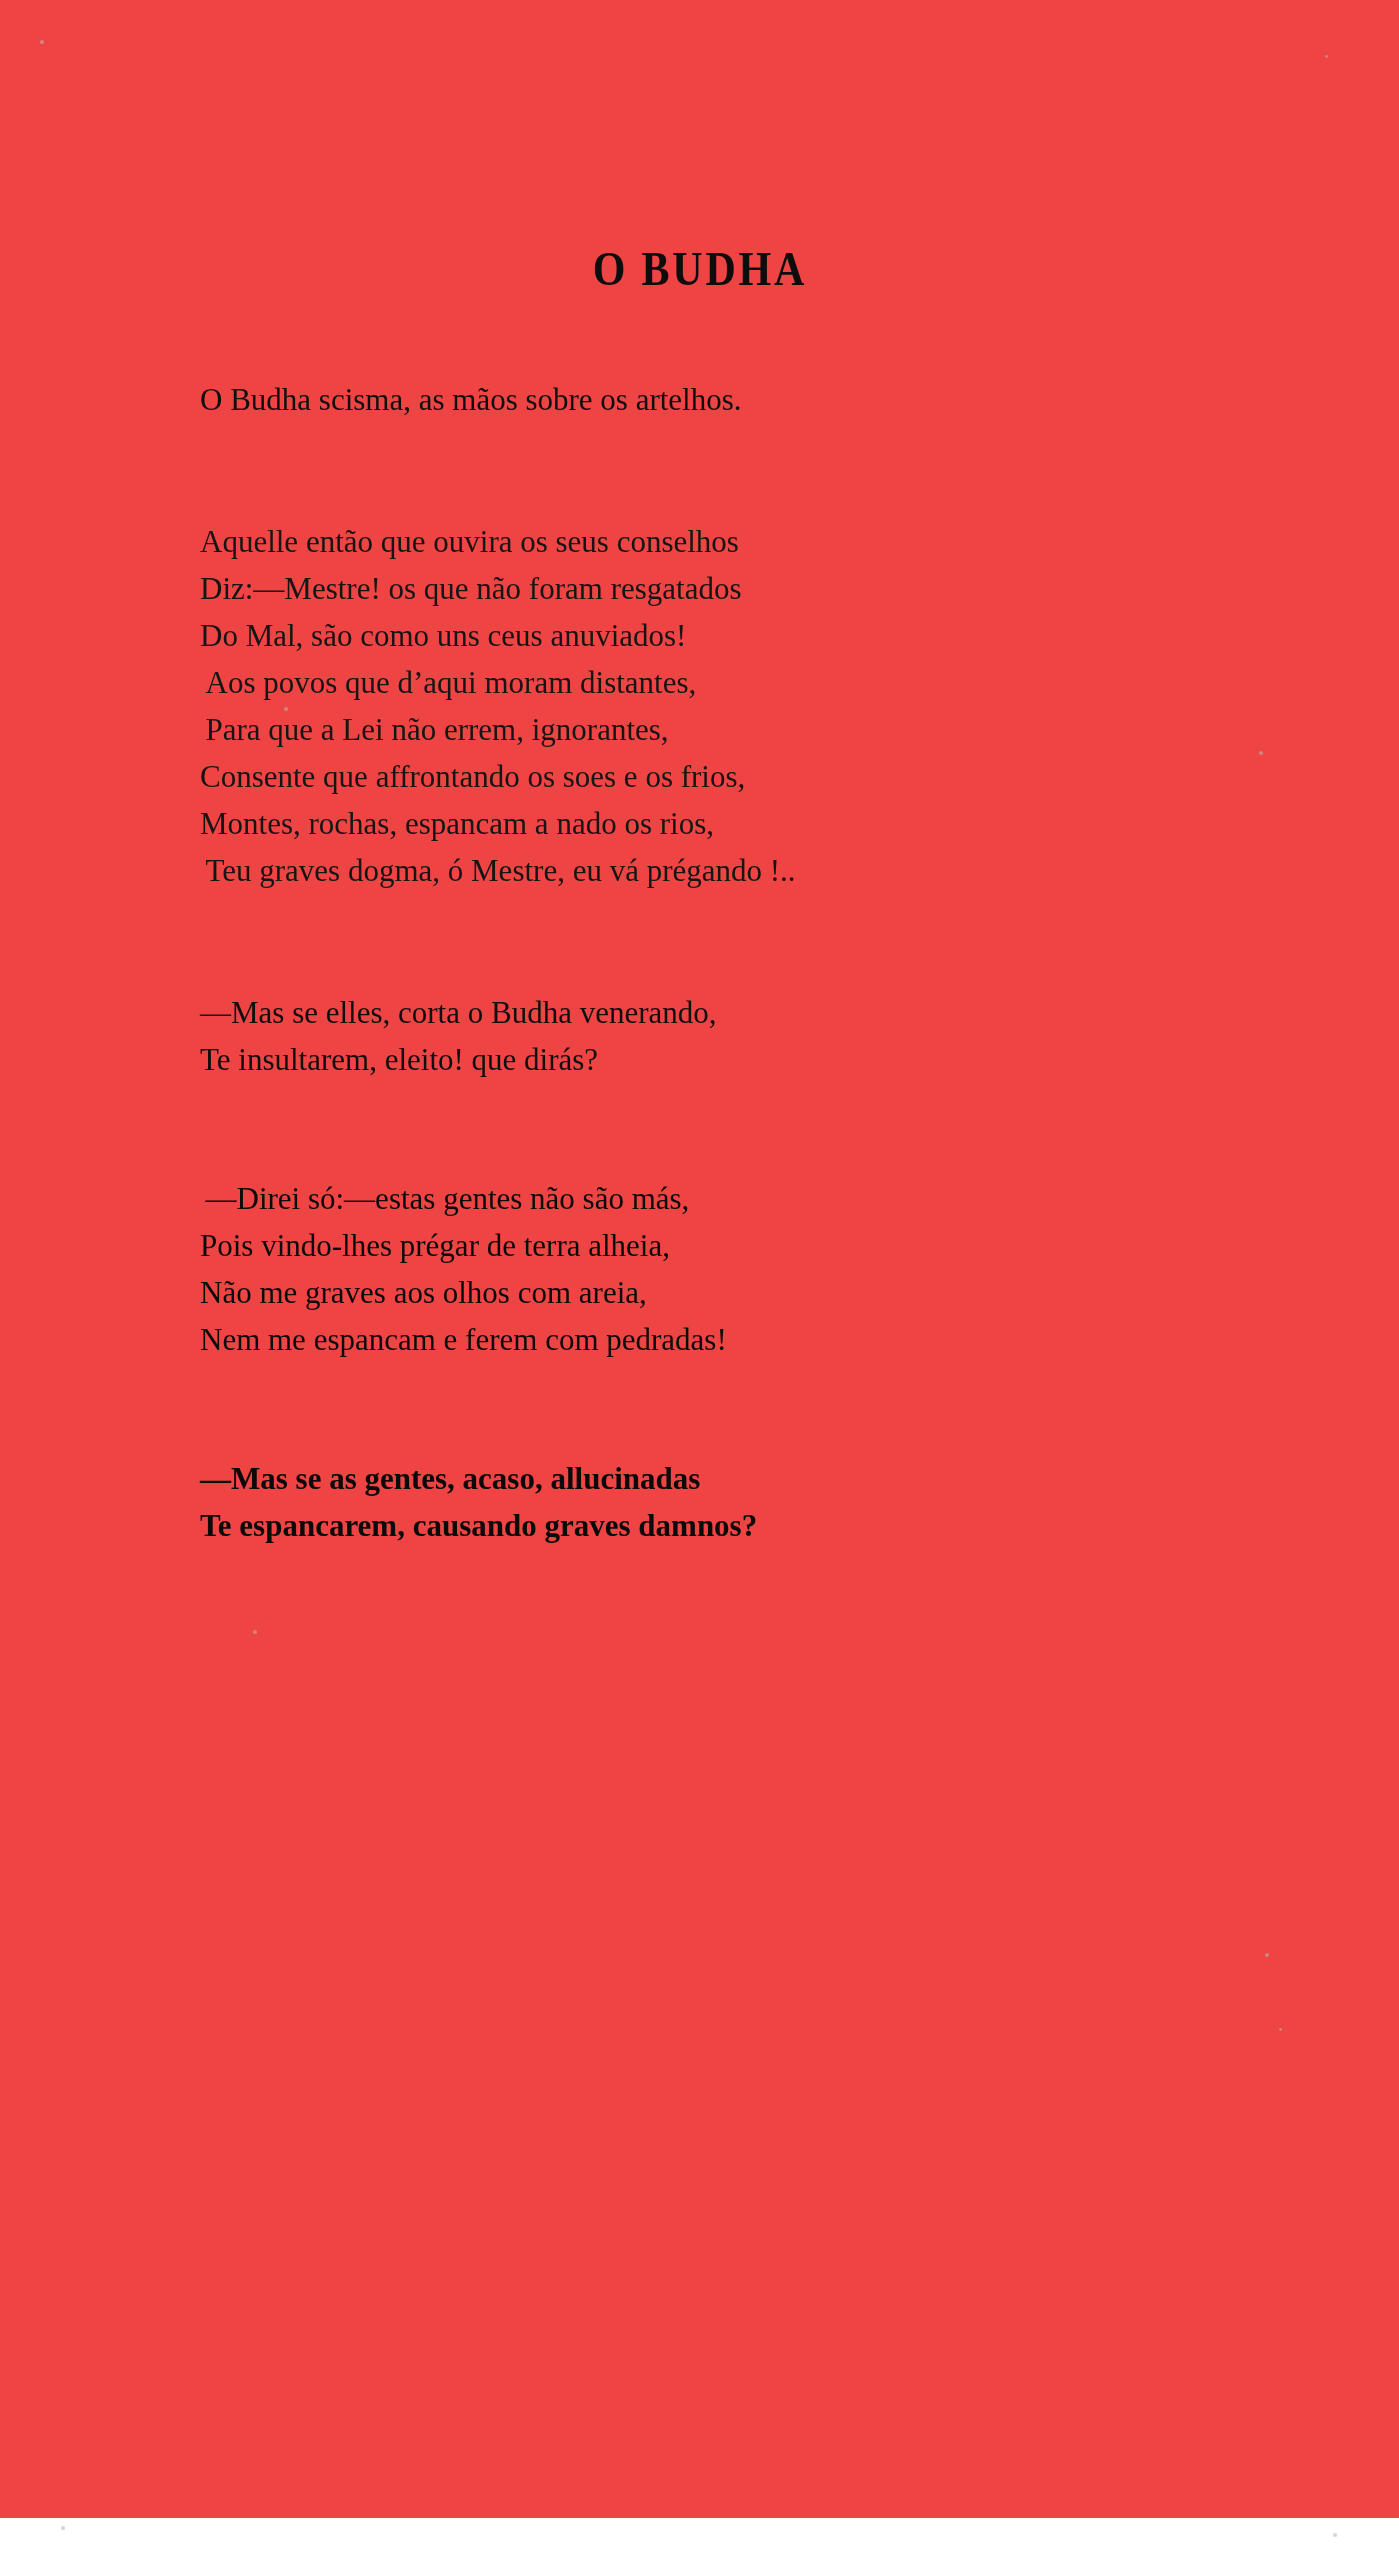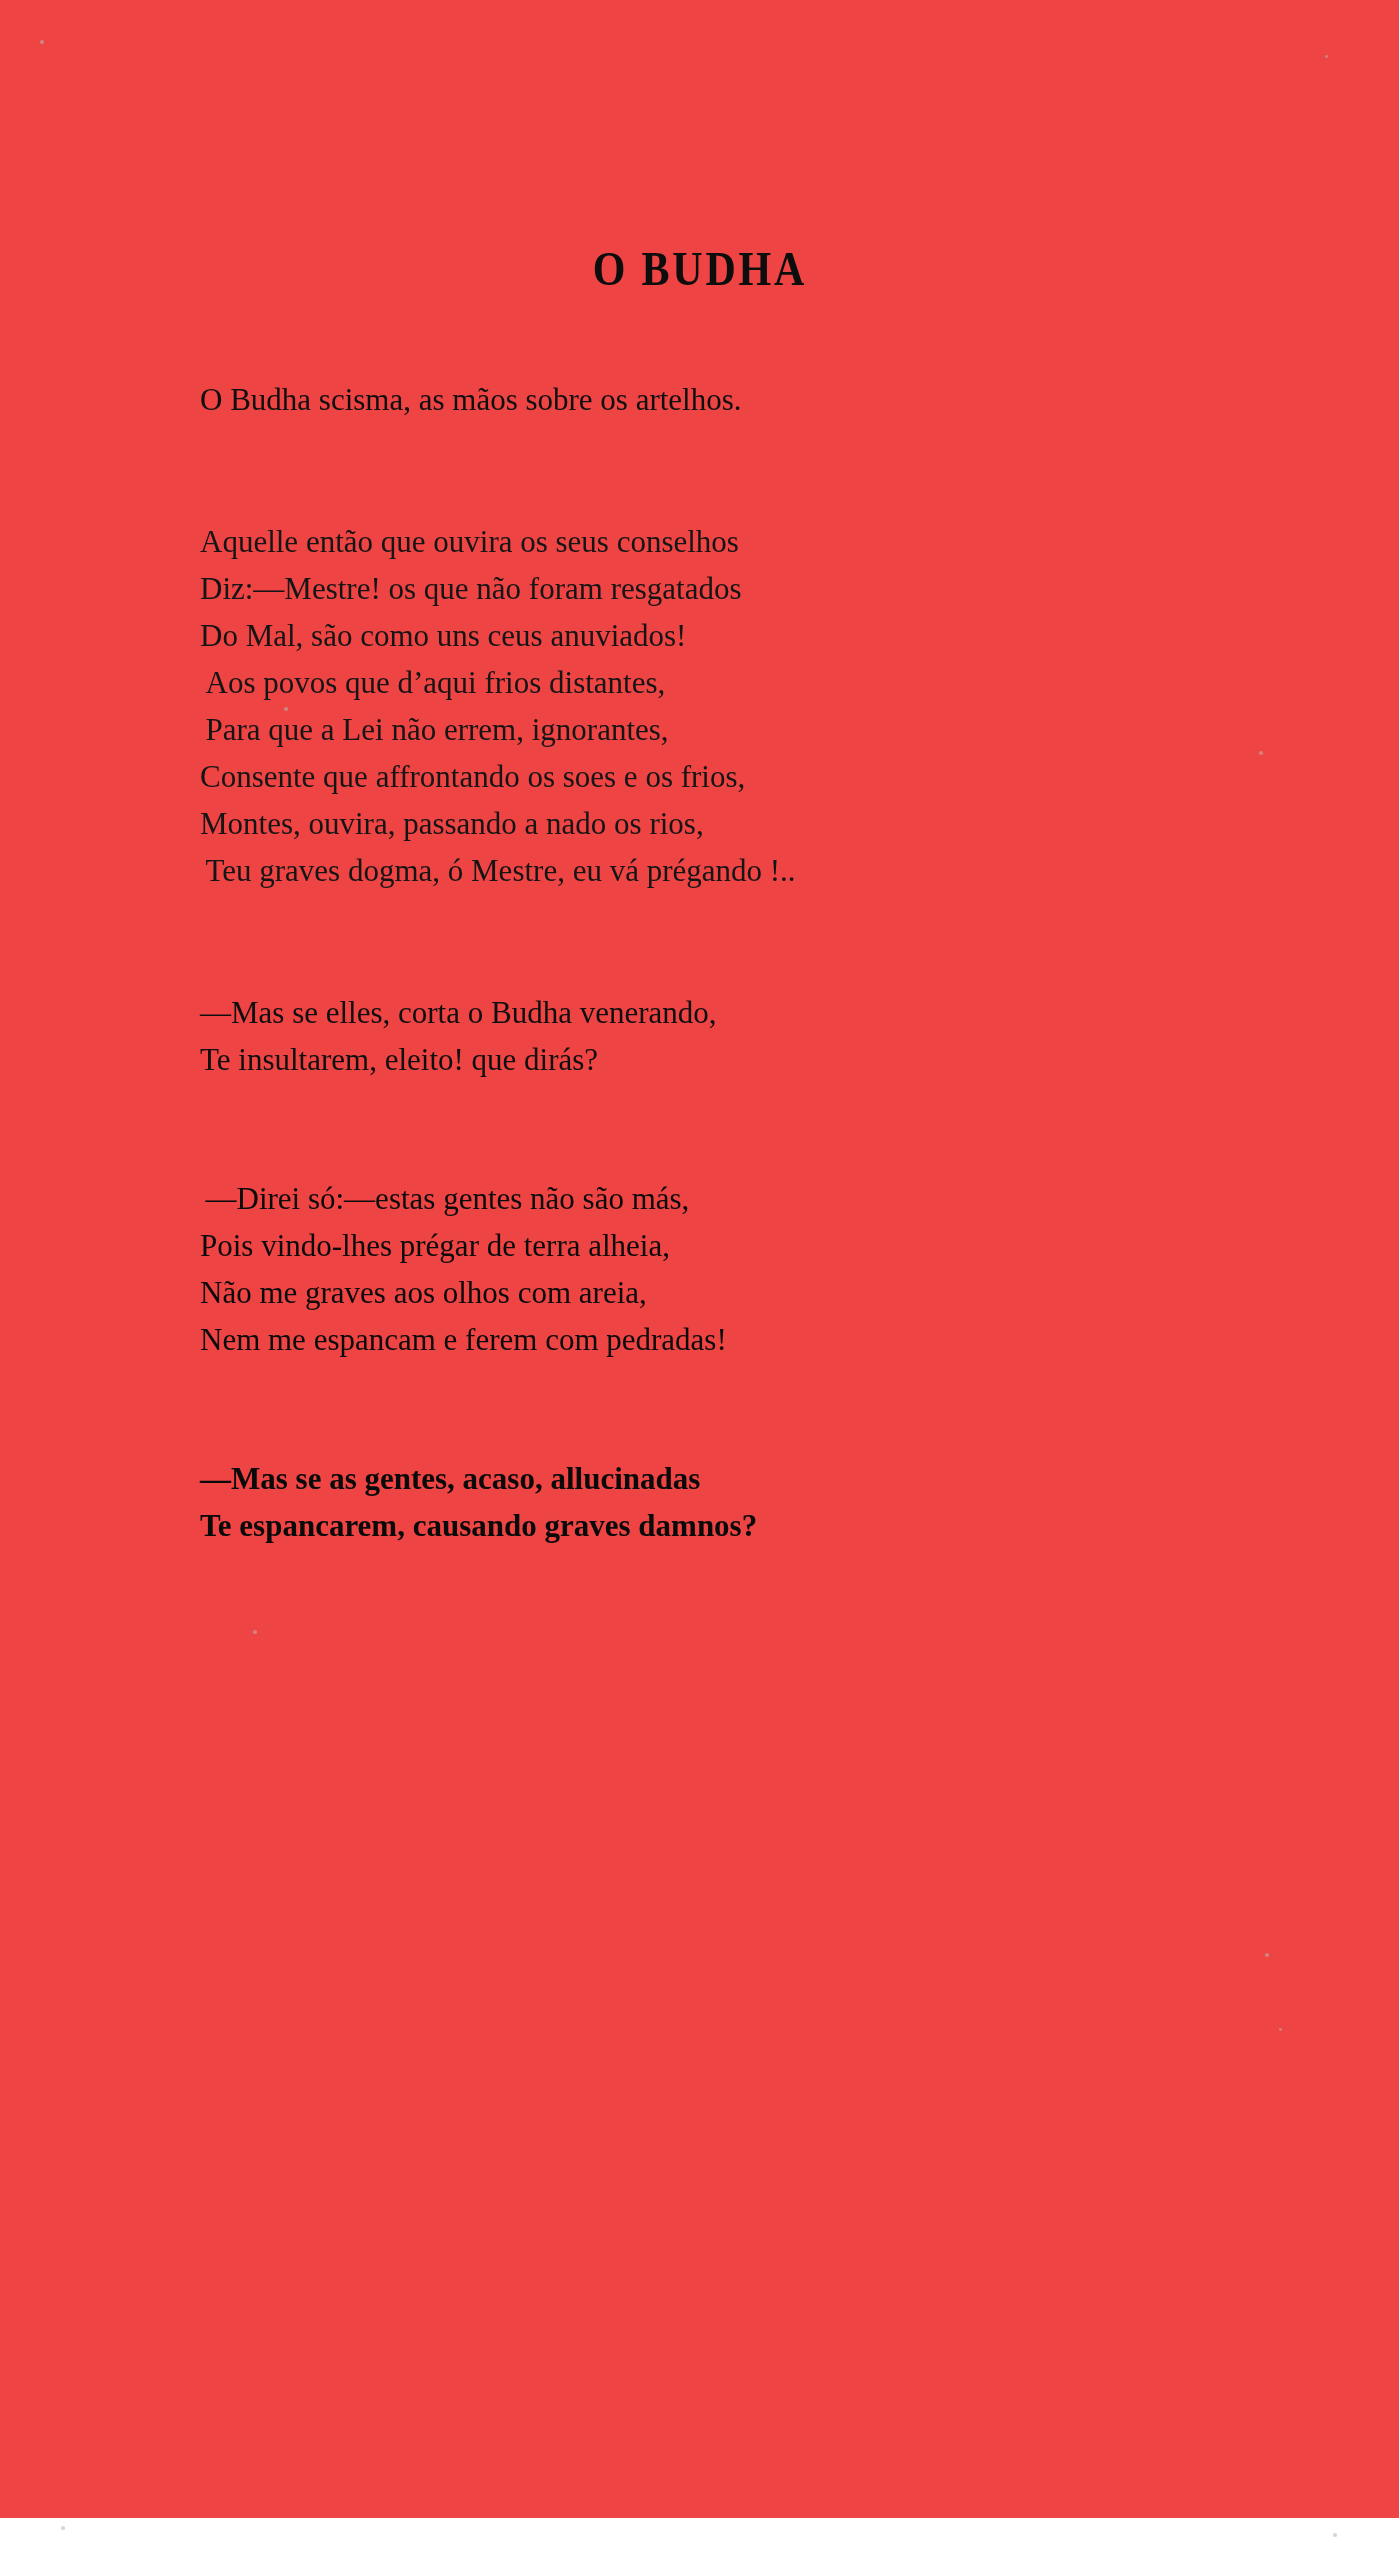--- a/index.html
+++ b/index.html
@@ -102,24 +102,24 @@
     <div class="stanzas">
 
       <div class="stanza stanza-1">
         <div class="line ind-0">O Budha scisma, as mãos sobre os artelhos.</div>
       </div>
 
       <div class="stanza stanza-2 wear-1">
         <div class="line ind-0">Aquelle então que ouvira os seus conselhos</div>
         <div class="line ind-0">Diz:—Mestre! os que não foram resgatados</div>
         <div class="line ind-0">Do Mal, são como uns ceus anuviados!</div>
-        <div class="line ind-1">Aos povos que d’aqui frios distantes,</div>
+        <div class="line ind-1">Aos povos que d’aqui moram distantes,</div>
         <div class="line ind-1">Para que a Lei não errem, ignorantes,</div>
         <div class="line ind-0">Consente que affrontando os soes e os frios,</div>
-        <div class="line ind-0">Montes, ouvira, passando a nado os rios,</div>
+        <div class="line ind-0">Montes, rochas, espancam a nado os rios,</div>
         <div class="line ind-1">Teu graves dogma, ó Mestre, eu vá prégando !..</div>
       </div>
 
       <div class="stanza stanza-3">
         <div class="line ind-0">—Mas se elles, corta o Budha venerando,</div>
         <div class="line ind-0">Te insultarem, eleito! que dirás?</div>
       </div>
 
       <div class="stanza stanza-4 wear-2">
         <div class="line ind-1">—Direi só:—estas gentes não são más,</div>

